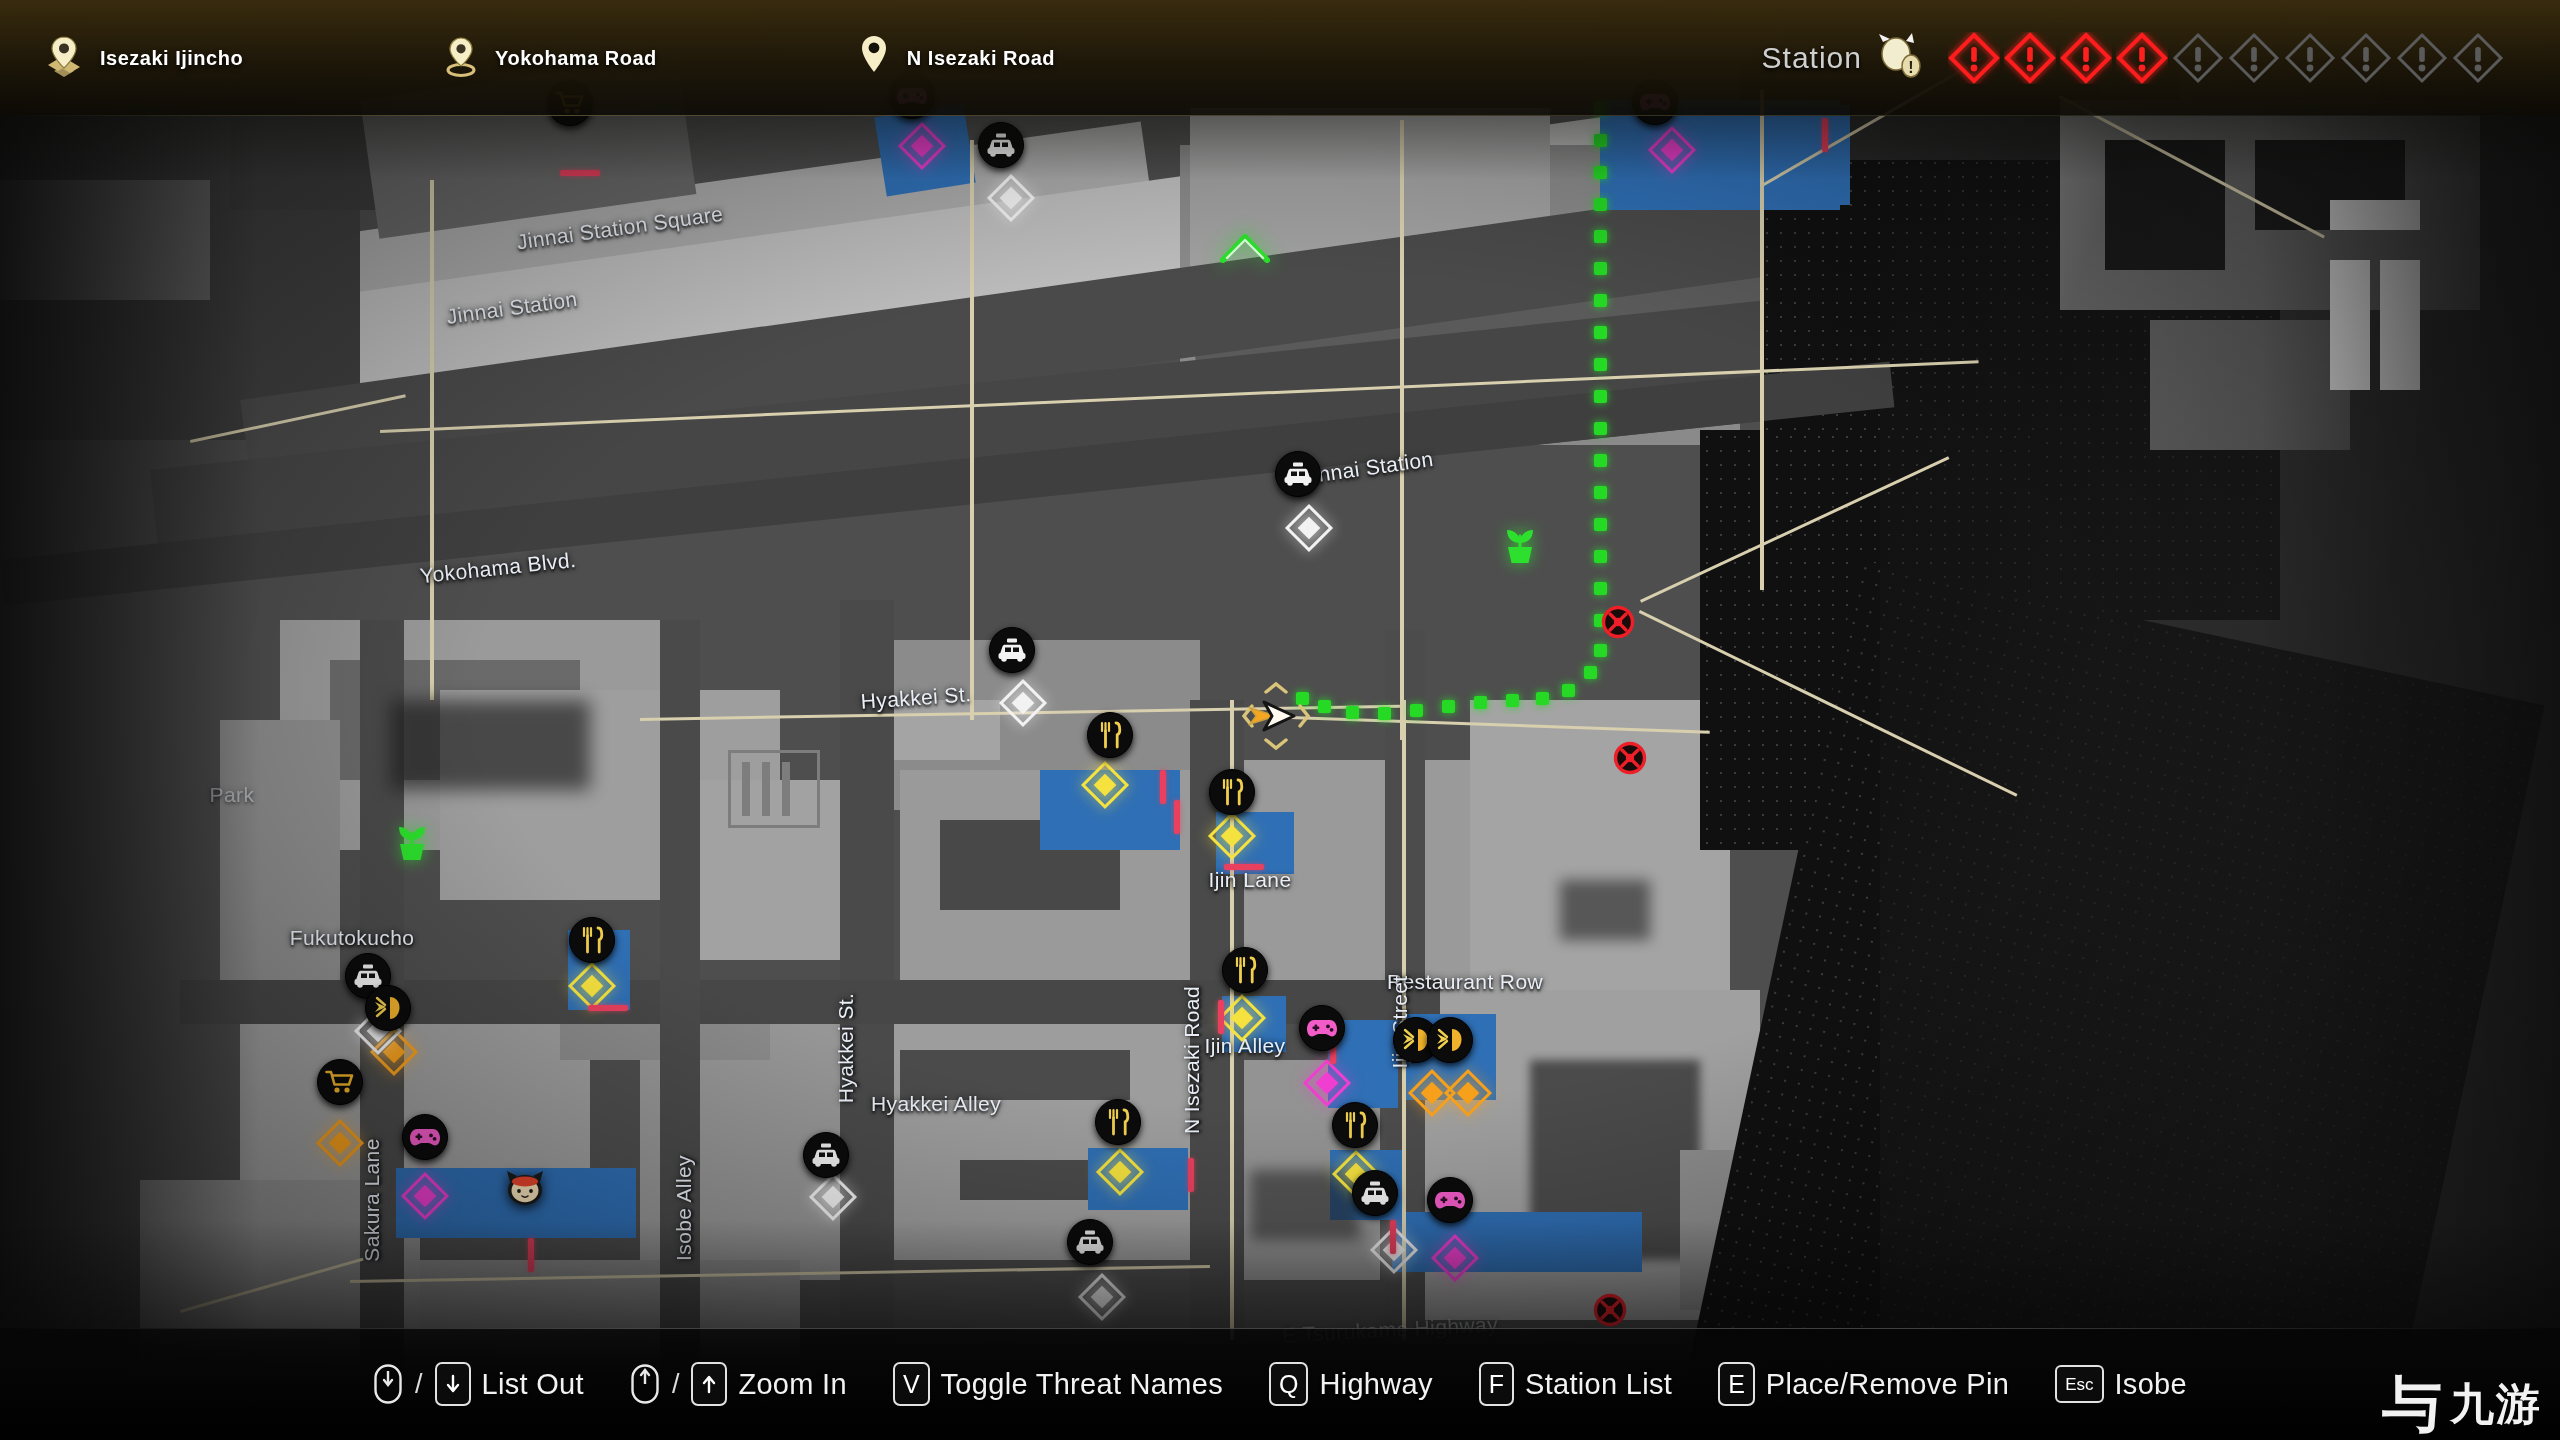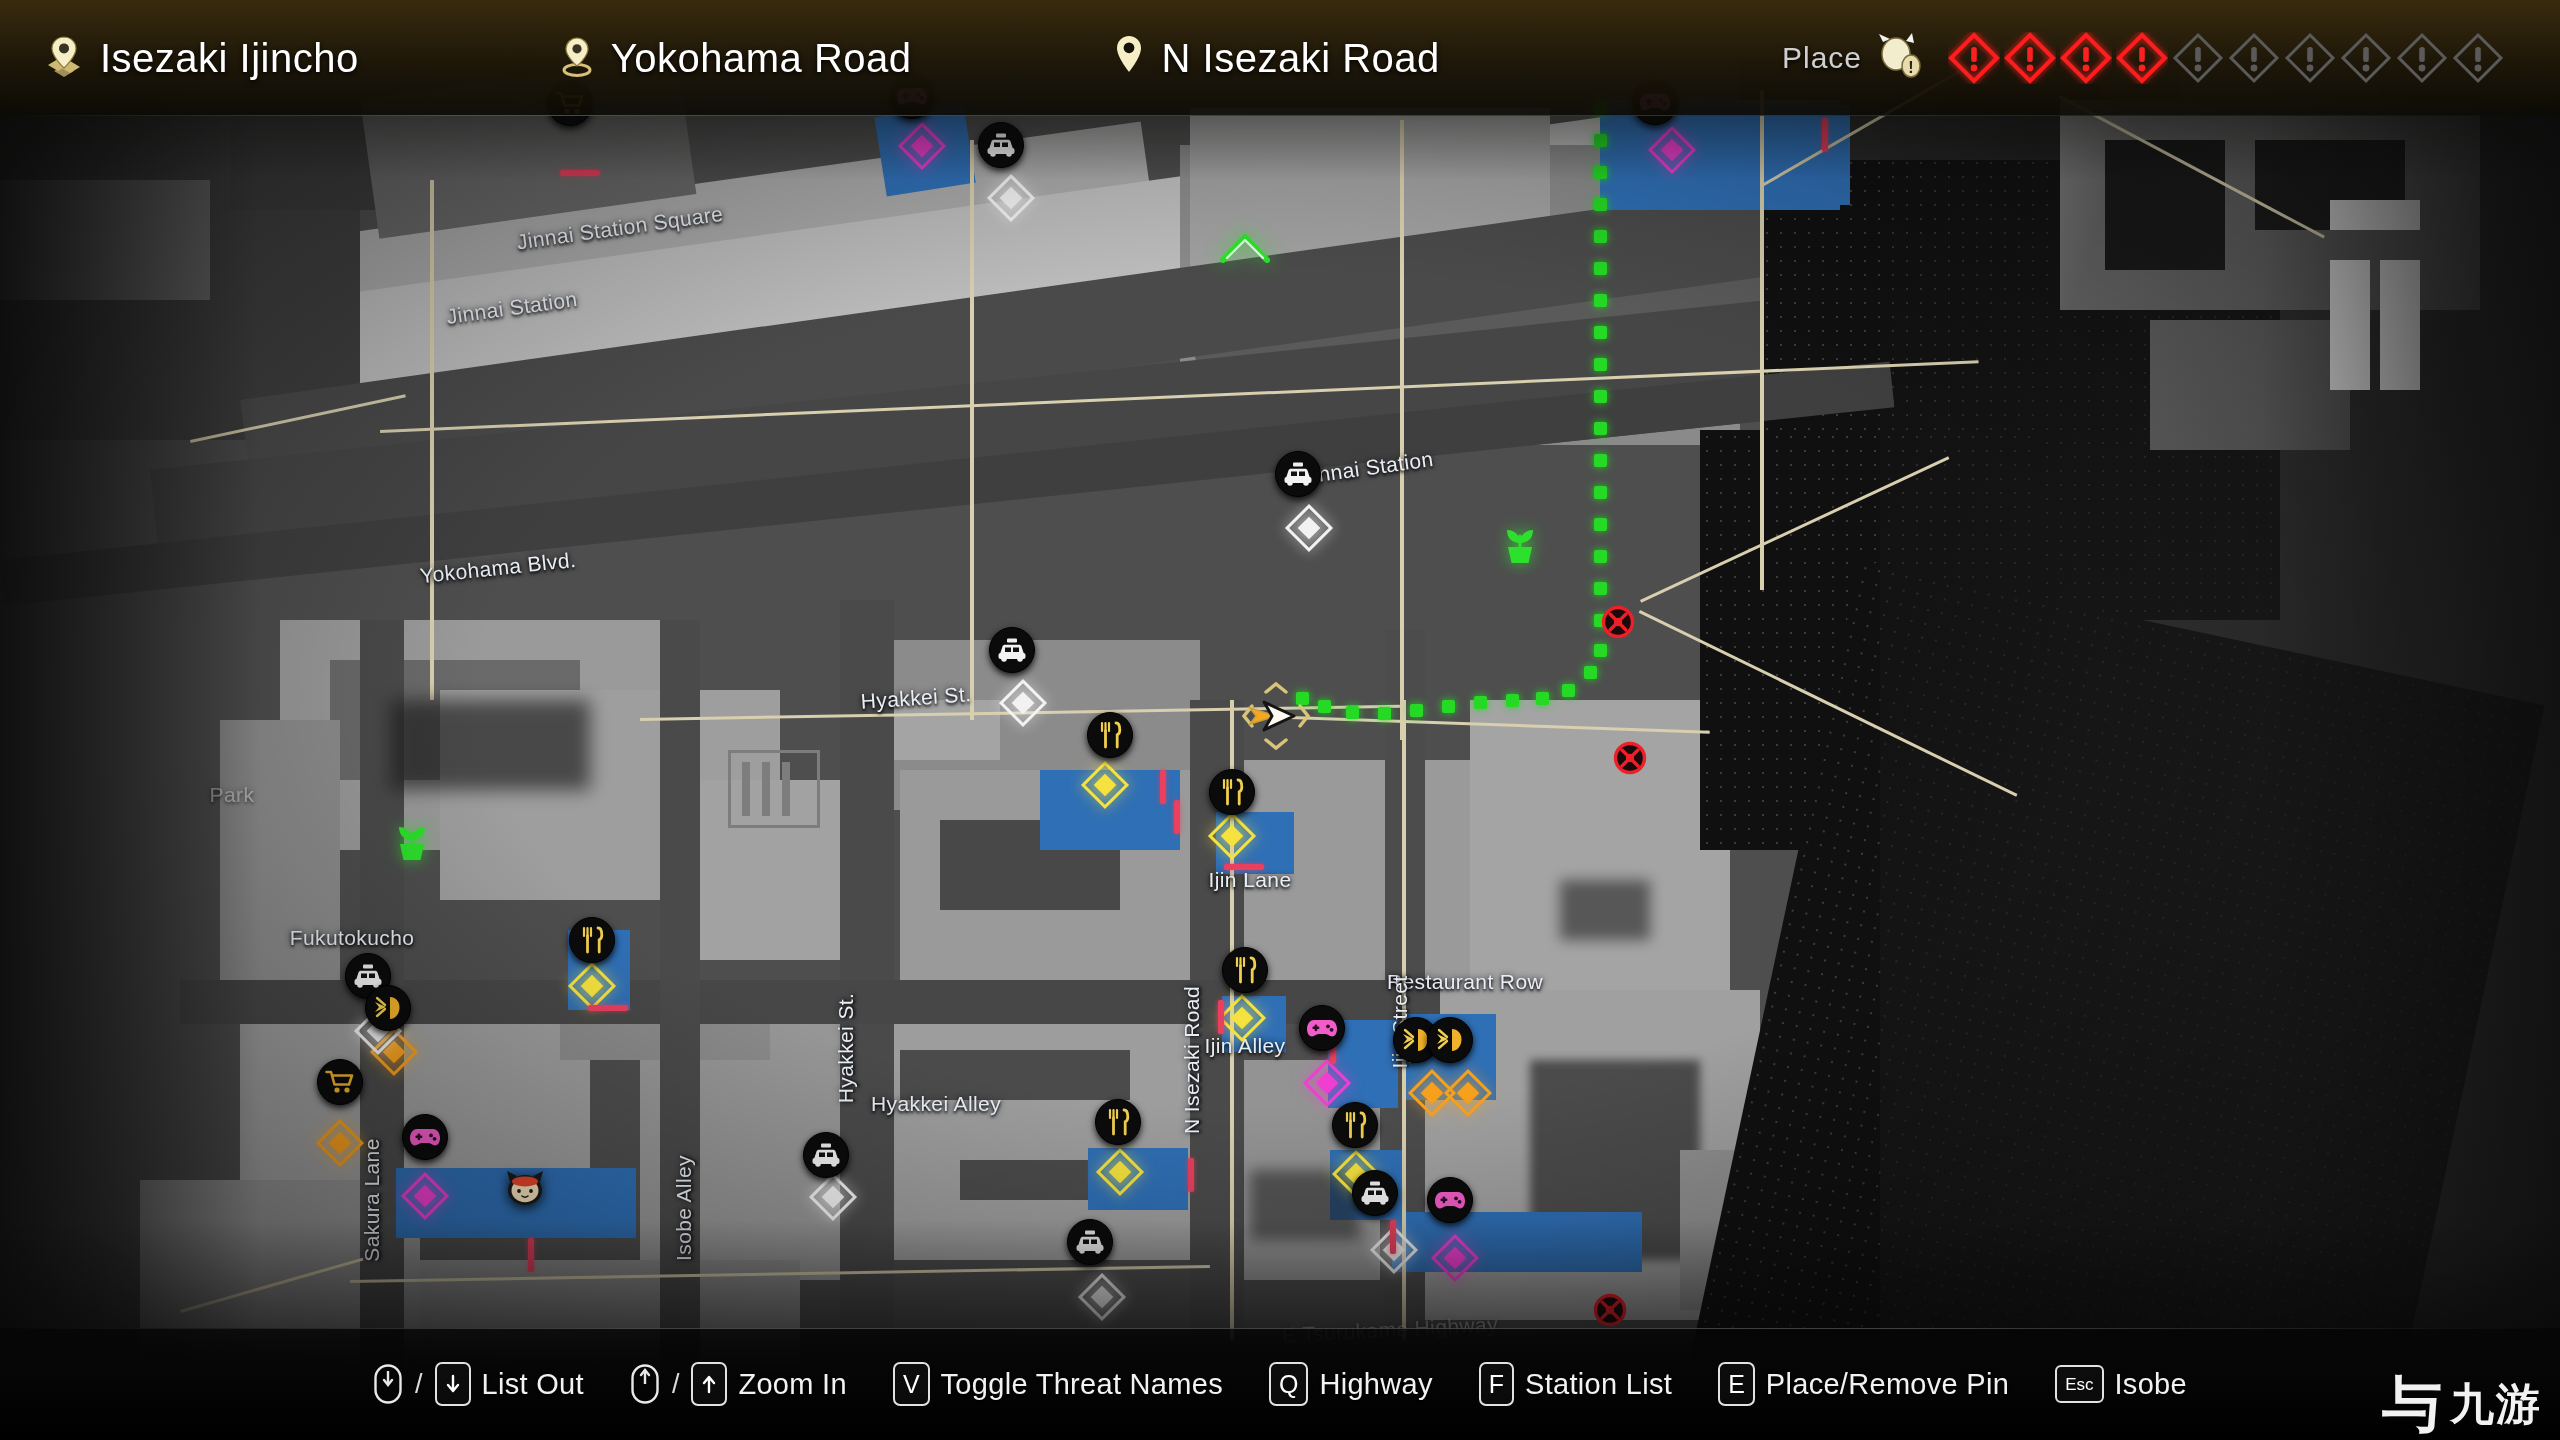--- a/index.html
+++ b/index.html
@@ -76,22 +76,22 @@
   
   #player-cursor { position:absolute; width:80px; height:80px; }
 
   
   #header { position:absolute; left:0; top:0; width:2560px; height:116px; z-index:40;
             background:linear-gradient(180deg, rgba(58,44,14,.96) 0%, rgba(30,23,8,.93) 55%, rgba(12,10,5,.88) 100%);
             display:flex; align-items:center; }
   #header::after{ content:""; position:absolute; left:0; bottom:0; width:100%; height:1px;
             background:linear-gradient(90deg, rgba(220,200,130,.0) 0%, rgba(220,200,130,.35) 18%, rgba(220,200,130,.18) 70%, rgba(220,200,130,0) 100%); }
   .crumb { display:flex; align-items:center; gap:16px; }
-  .crumb .ctext { color:#fff; font-size:40px; letter-spacing:.5px;
-                  text-shadow:0 2px 5px rgba(0,0,0,.95); font-weight:400; }
+  .crumb .ctext { color:#fff; font-size:20px; letter-spacing:.5px;
+                  text-shadow:0 2px 5px rgba(0,0,0,.95); font-weight:700; }
   #crumb-district { margin-left:44px; }
   #crumb-area     { margin-left:200px; }
   #crumb-street   { margin-left:200px; }
 
   #threat-group { position:absolute; right:56px; top:0; height:116px; display:flex; align-items:center; gap:14px; }
   #threat-label { color:#cfcfcf; font-size:30px; letter-spacing:1px; text-shadow:0 2px 4px #000; }
   #threat-pips { display:flex; align-items:center; gap:4px; margin-left:8px; }
   .pip { width:52px; height:52px; position:relative; }
 
   
@@ -680,21 +680,21 @@
       <span>
         <svg width="34" height="44" viewBox="0 0 34 44">
           <path d="M17 2 C10.4 2 5 7.4 5 14 C5 23.2 17 38 17 38 C17 38 29 23.2 29 14 C29 7.4 23.6 2 17 2 Z" fill="#f6eec6"></path>
           <circle cx="17" cy="13.8" r="5.4" fill="#15120a"></circle>
         </svg>
       </span>
       <span class="ctext">N Isezaki Road</span>
     </div>
 
     <div id="threat-group">
-      <span id="threat-label">Place</span>
+      <span id="threat-label">Station</span>
       <span>
         <svg width="50" height="48" viewBox="0 0 50 48">
           <path d="M7 10 L3 2 L14 7 Z" fill="#f2f2f2"></path>
           <path d="M30 9 L36 1 L38 11 Z" fill="#f2f2f2"></path>
           <ellipse cx="20" cy="22" rx="14" ry="16" fill="#f3edd0" stroke="#7d6d3a" stroke-width="1.5"></ellipse>
           <ellipse cx="35" cy="34" rx="9" ry="11" fill="#e8dcae" stroke="#7d6d3a" stroke-width="1.5"></ellipse>
           <text x="35" y="41" font-size="16" font-family="Liberation Sans, sans-serif" font-weight="bold" fill="#2b2415" text-anchor="middle">!</text>
         </svg>
       </span>
       <span id="threat-pips">

